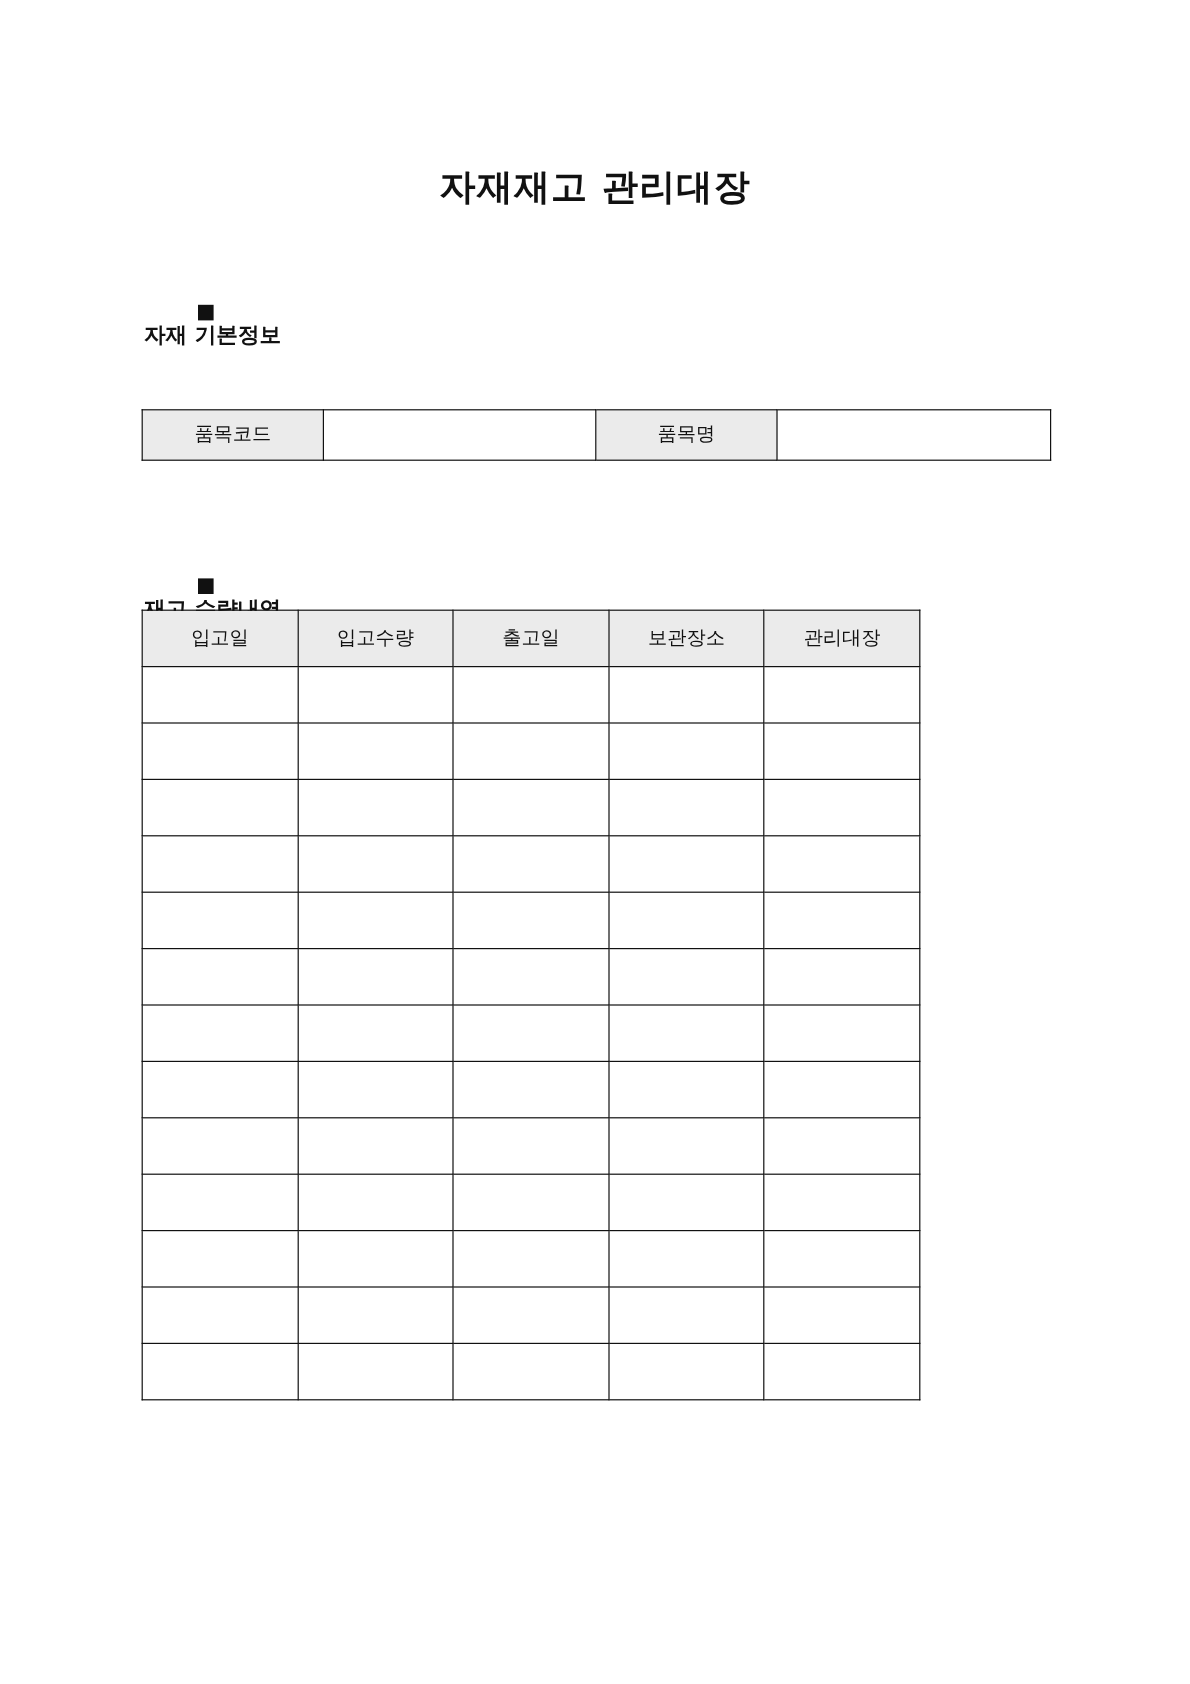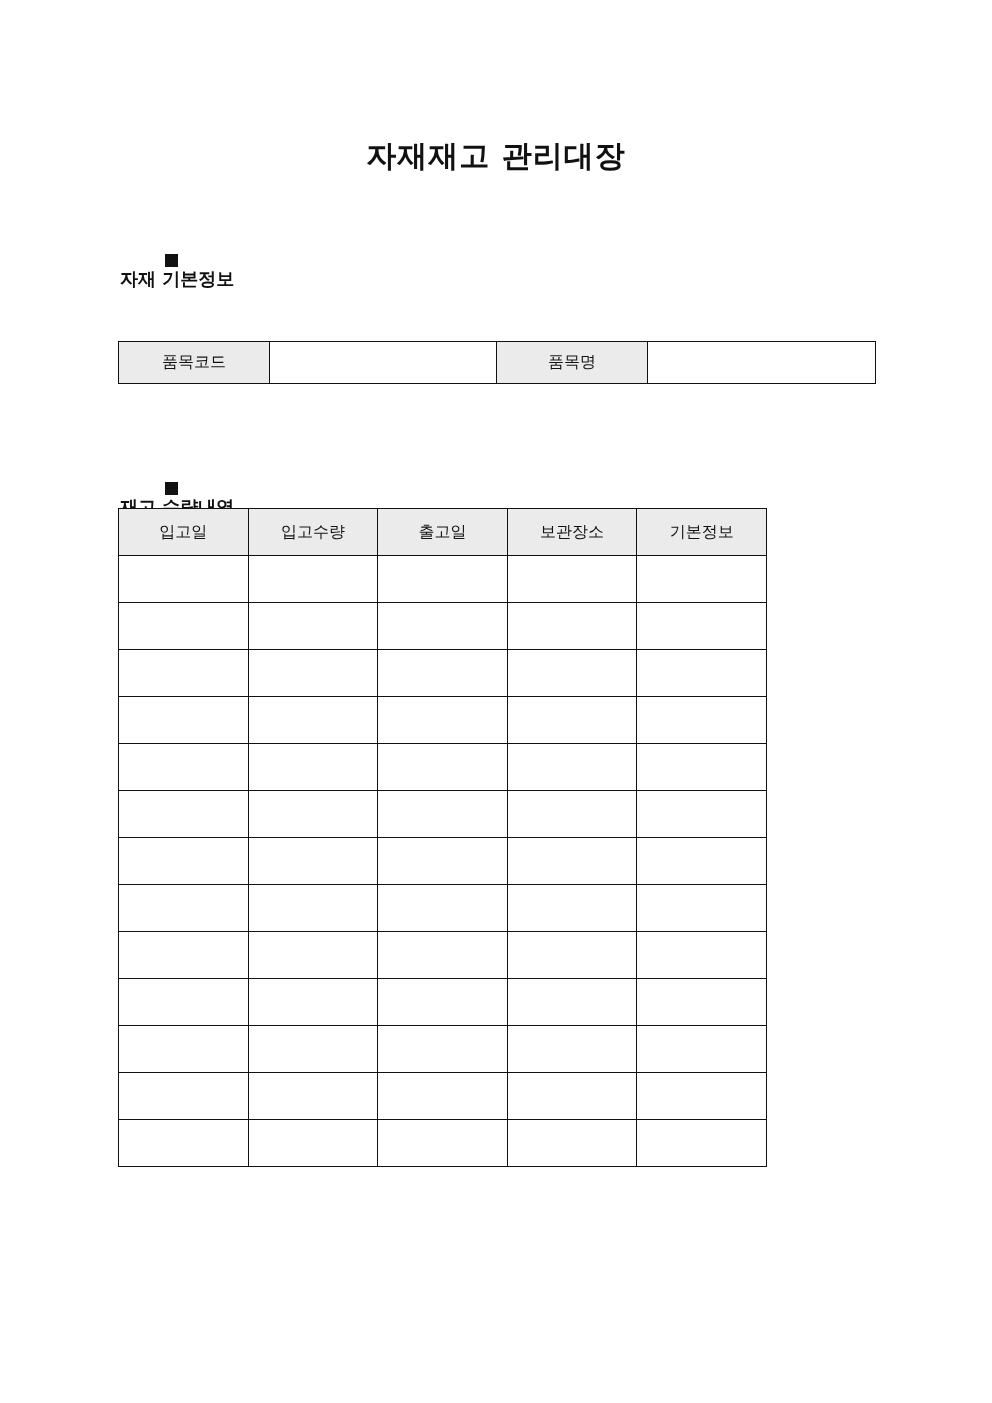--- a/index.html
+++ b/index.html
@@ -48,21 +48,21 @@
   <span>재고 수량내역</span>
 </div>
 
 <table id="t2">
   <thead>
     <tr>
       <th>입고일</th>
       <th>입고수량</th>
       <th>출고일</th>
       <th>보관장소</th>
-      <th>기본정보</th>
+      <th>관리대장</th>
     </tr>
   </thead>
   <tbody id="t2body">
       <tr>
         <td></td>
         <td></td>
         <td></td>
         <td></td>
         <td></td>
       </tr>

